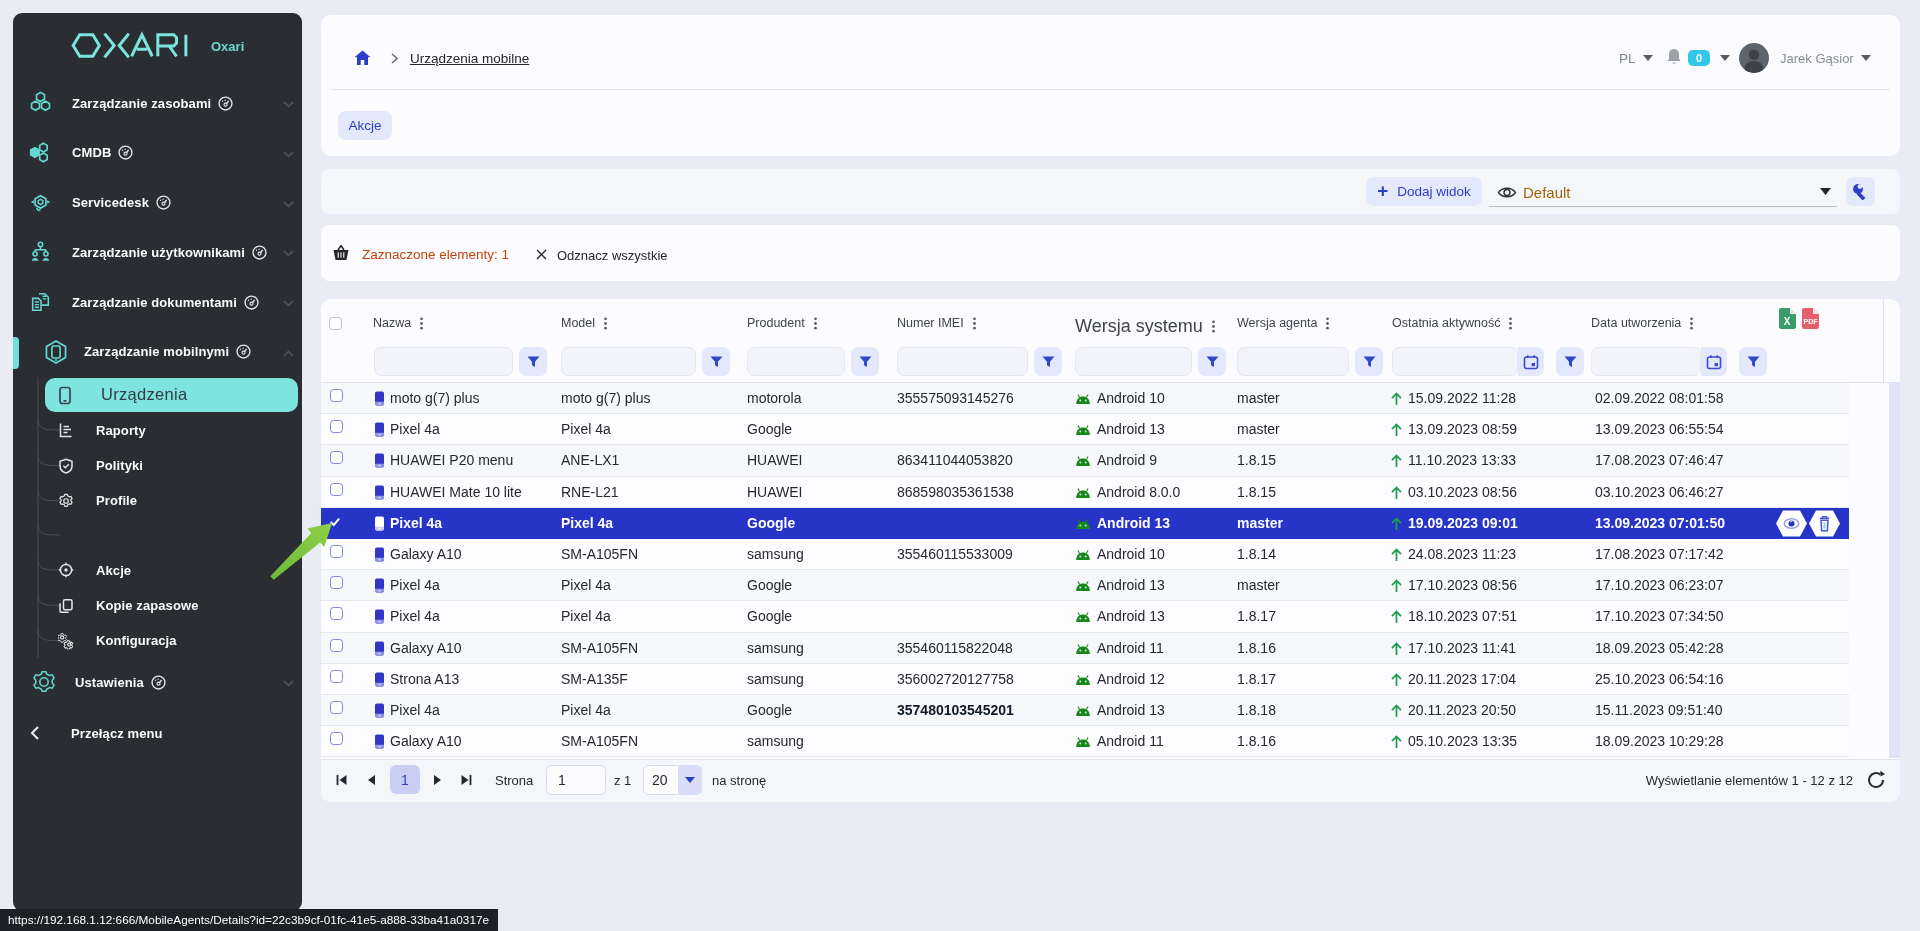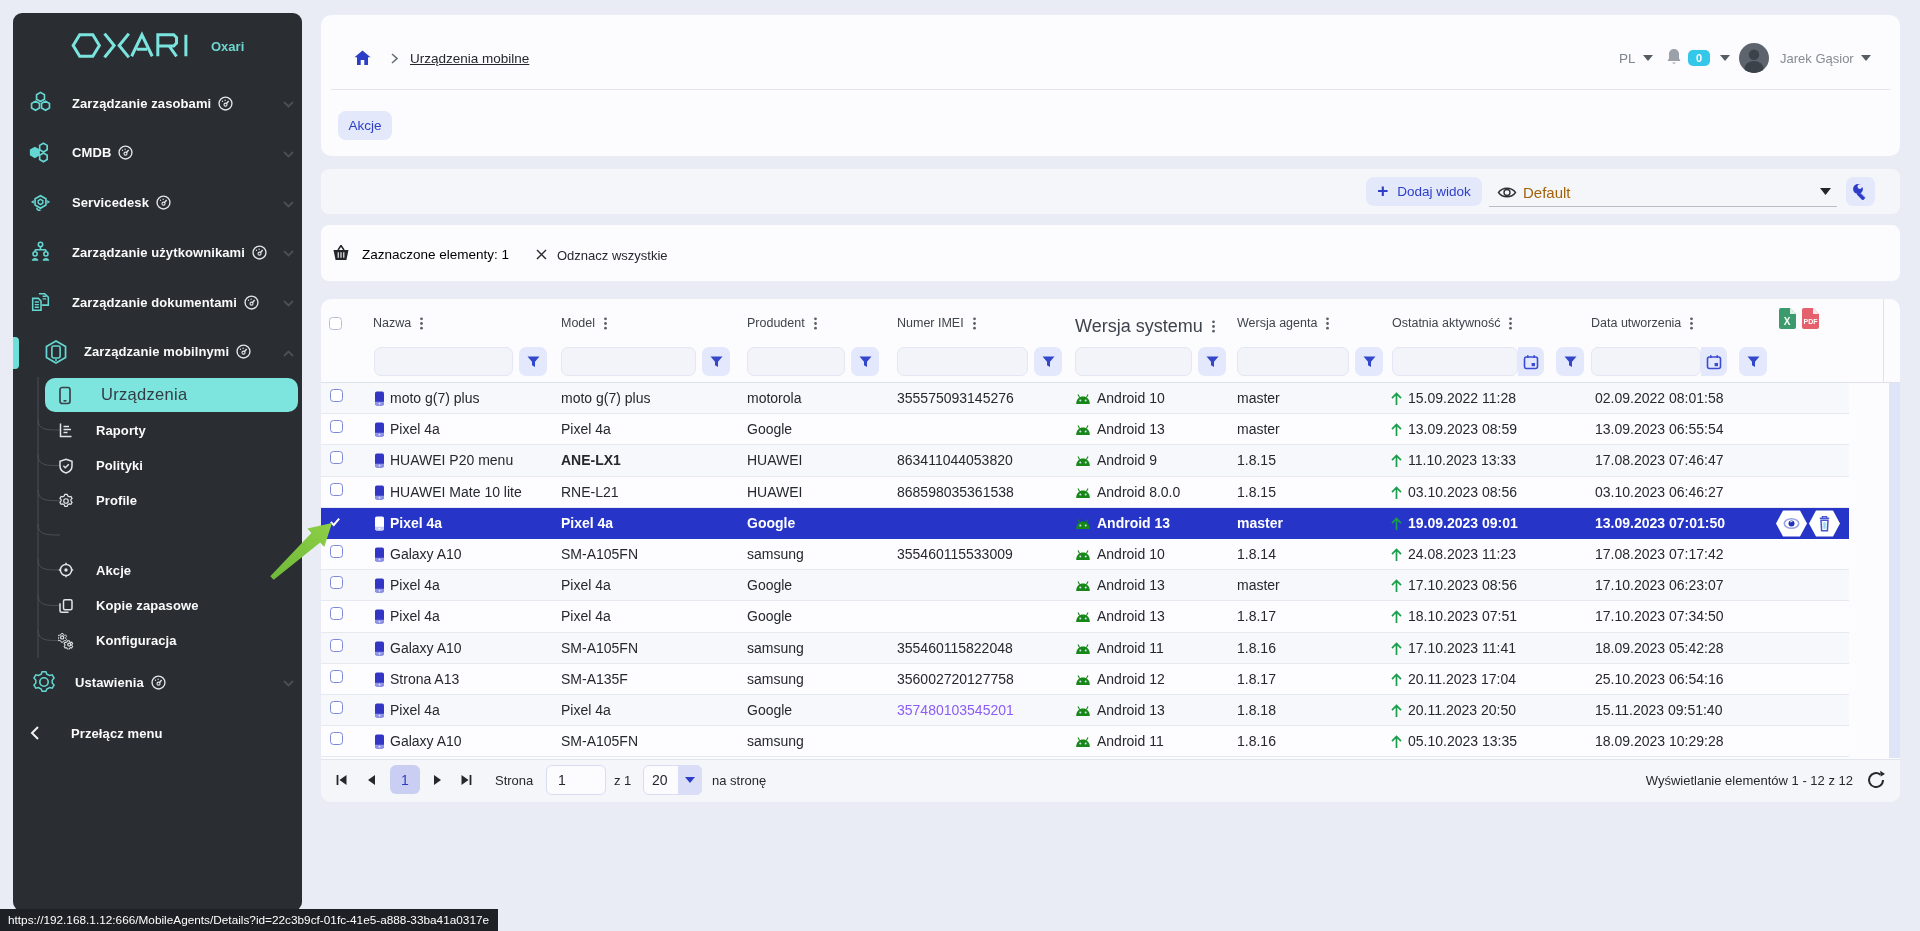--- a/index.html
+++ b/index.html
@@ -307,21 +307,21 @@
 <polygon points="7.8,3.6 11.5,0.8 12,4.8" fill="#e4e8fb"></polygon>
 <rect x="7.2" y="8.9" width="8.6" height="3.6" rx="0.6" fill="#2c3ec8" transform="rotate(45 7.2 8.9)"></rect>
 <path d="M9.3 10.7 L13.3 14.7" stroke="#8d97e8" stroke-width="0.9"></path>
   </svg>
 <div class="abs" style="left:321px;top:225px;width:1579px;height:56px;background:#fcfcfe;border-radius:8px"></div>
 <svg class="abs" style="left:333px;top:244px" width="16" height="17" viewBox="0 0 16 17">
 <path d="M5 6 L8 1.5 M11 6 L8 1.5" fill="none" stroke="#23252b" stroke-width="1.5"></path>
 <path d="M0.5 6 H15.5 L13.4 16 H2.6 Z" fill="#23252b"></path>
 <path d="M5.2 8.2 V13.8 M8 8.2 V13.8 M10.8 8.2 V13.8" stroke="#fff" stroke-width="1.1"></path>
   </svg>
-<span class="txt" style="left:362px;top:247px;font-size:13.5px;color:#000000">Zaznaczone elementy: 1</span>
+<span class="txt" style="left:362px;top:247px;font-size:13.5px;color:#c2410c">Zaznaczone elementy: 1</span>
 <svg class="abs" style="left:536px;top:249px" width="11" height="11" viewBox="0 0 11 11">
     <path d="M1 1 L10 10 M10 1 L1 10" stroke="#26282e" stroke-width="1.4"></path>
   </svg>
 <span class="txt" style="left:557px;top:248px;font-size:13px;color:#26282e">Odznacz wszystkie</span>
 <div class="card" style="left:321px;top:299px;width:1579px;height:503px;border-radius:10px"></div>
 <div class="abs" style="left:321px;top:382px;width:1579px;height:1px;background:#dfe1ec"></div>
 <div class="abs" style="left:1883px;top:299px;width:1px;height:83px;background:#dfe1ec"></div>
 <div class="abs" style="left:1889px;top:383px;width:11px;height:375px;background:#dfe5f8"></div>
 <div class="abs" style="left:329px;top:317px;width:13px;height:13px;border:1.5px solid #b9bdd1;border-radius:3.5px;background:#fff"></div>
 <div class="abs" style="left:373px;top:316px;display:flex;align-items:center;gap:9px">
@@ -522,21 +522,21 @@
 <div class="abs" style="left:321px;top:445.4px;width:1528px;height:31.2px;background:#f7f8fb;border-bottom:1px solid #e7e9f1"></div>
 <div class="abs" style="left:329.5px;top:451.4px;width:13px;height:13px;border:1.5px solid #7d88d8;border-radius:3.5px;background:#fff"></div>
 <span class="abs" style="left:374.5px;top:453.4px;display:flex">
     <svg width="9" height="15" viewBox="0 0 9 15">
       <rect x="0" y="0.5" width="9" height="14" rx="1.8" fill="#3336c4"></rect>
       <path d="M0 10.7 H9 V12.7 a1.8 1.8 0 0 1 -1.8 1.8 H1.8 a1.8 1.8 0 0 1 -1.8 -1.8 Z" fill="#8f94e8"></path>
       <circle cx="4.5" cy="12.6" r="0.9" fill="#e8e9f8"></circle>
     </svg>
   </span>
 <span class="txt" style="left:390px;top:452.4px;font-size:14px;color:#26282e;font-weight:400">HUAWEI P20 menu</span>
-<span class="txt" style="left:561px;top:452.4px;font-size:14px;color:#26282e;font-weight:700">ANE-LX1</span>
+<span class="txt" style="left:561px;top:452.4px;font-size:14px;color:#26282e;font-weight:400">ANE-LX1</span>
 <span class="txt" style="left:747px;top:452.4px;font-size:14px;color:#26282e;font-weight:400">HUAWEI</span>
 <span class="txt" style="left:897px;top:452.4px;font-size:14px;color:#26282e;font-weight:400">863411044053820</span>
 <span class="abs" style="left:1075px;top:455.4px;display:flex">
     <svg width="16" height="12" viewBox="0 0 16 12">
       <path d="M1.2 11 C1.2 6.2 4.3 3.6 8 3.6 C11.7 3.6 14.8 6.2 14.8 11 Z" fill="#178717"></path>
       <path d="M4.6 4.6 L3 1.6 M11.4 4.6 L13 1.6" stroke="#178717" stroke-width="1.1"></path>
       <circle cx="5.3" cy="7.6" r="1" fill="#cfe3f5"></circle>
       <circle cx="10.7" cy="7.6" r="1" fill="#cfe3f5"></circle>
     </svg>
   </span>
@@ -774,21 +774,21 @@
 <span class="abs" style="left:374.5px;top:703.0px;display:flex">
     <svg width="9" height="15" viewBox="0 0 9 15">
       <rect x="0" y="0.5" width="9" height="14" rx="1.8" fill="#3336c4"></rect>
       <path d="M0 10.7 H9 V12.7 a1.8 1.8 0 0 1 -1.8 1.8 H1.8 a1.8 1.8 0 0 1 -1.8 -1.8 Z" fill="#8f94e8"></path>
       <circle cx="4.5" cy="12.6" r="0.9" fill="#e8e9f8"></circle>
     </svg>
   </span>
 <span class="txt" style="left:390px;top:702.0px;font-size:14px;color:#26282e;font-weight:400">Pixel 4a</span>
 <span class="txt" style="left:561px;top:702.0px;font-size:14px;color:#26282e;font-weight:400">Pixel 4a</span>
 <span class="txt" style="left:747px;top:702.0px;font-size:14px;color:#26282e;font-weight:400">Google</span>
-<span class="txt" style="left:897px;top:702.0px;font-size:14px;color:#8b5cf6;font-weight:400">357480103545201</span>
+<span class="txt" style="left:897px;top:702.0px;font-size:14px;color:#0f172a;font-weight:700">357480103545201</span>
 <span class="abs" style="left:1075px;top:705.0px;display:flex">
     <svg width="16" height="12" viewBox="0 0 16 12">
       <path d="M1.2 11 C1.2 6.2 4.3 3.6 8 3.6 C11.7 3.6 14.8 6.2 14.8 11 Z" fill="#178717"></path>
       <path d="M4.6 4.6 L3 1.6 M11.4 4.6 L13 1.6" stroke="#178717" stroke-width="1.1"></path>
       <circle cx="5.3" cy="7.6" r="1" fill="#cfe3f5"></circle>
       <circle cx="10.7" cy="7.6" r="1" fill="#cfe3f5"></circle>
     </svg>
   </span>
 <span class="txt" style="left:1097px;top:702.0px;font-size:14px;color:#26282e;font-weight:400">Android 13</span>
 <span class="txt" style="left:1237px;top:702.0px;font-size:14px;color:#26282e;font-weight:400">1.8.18</span>

